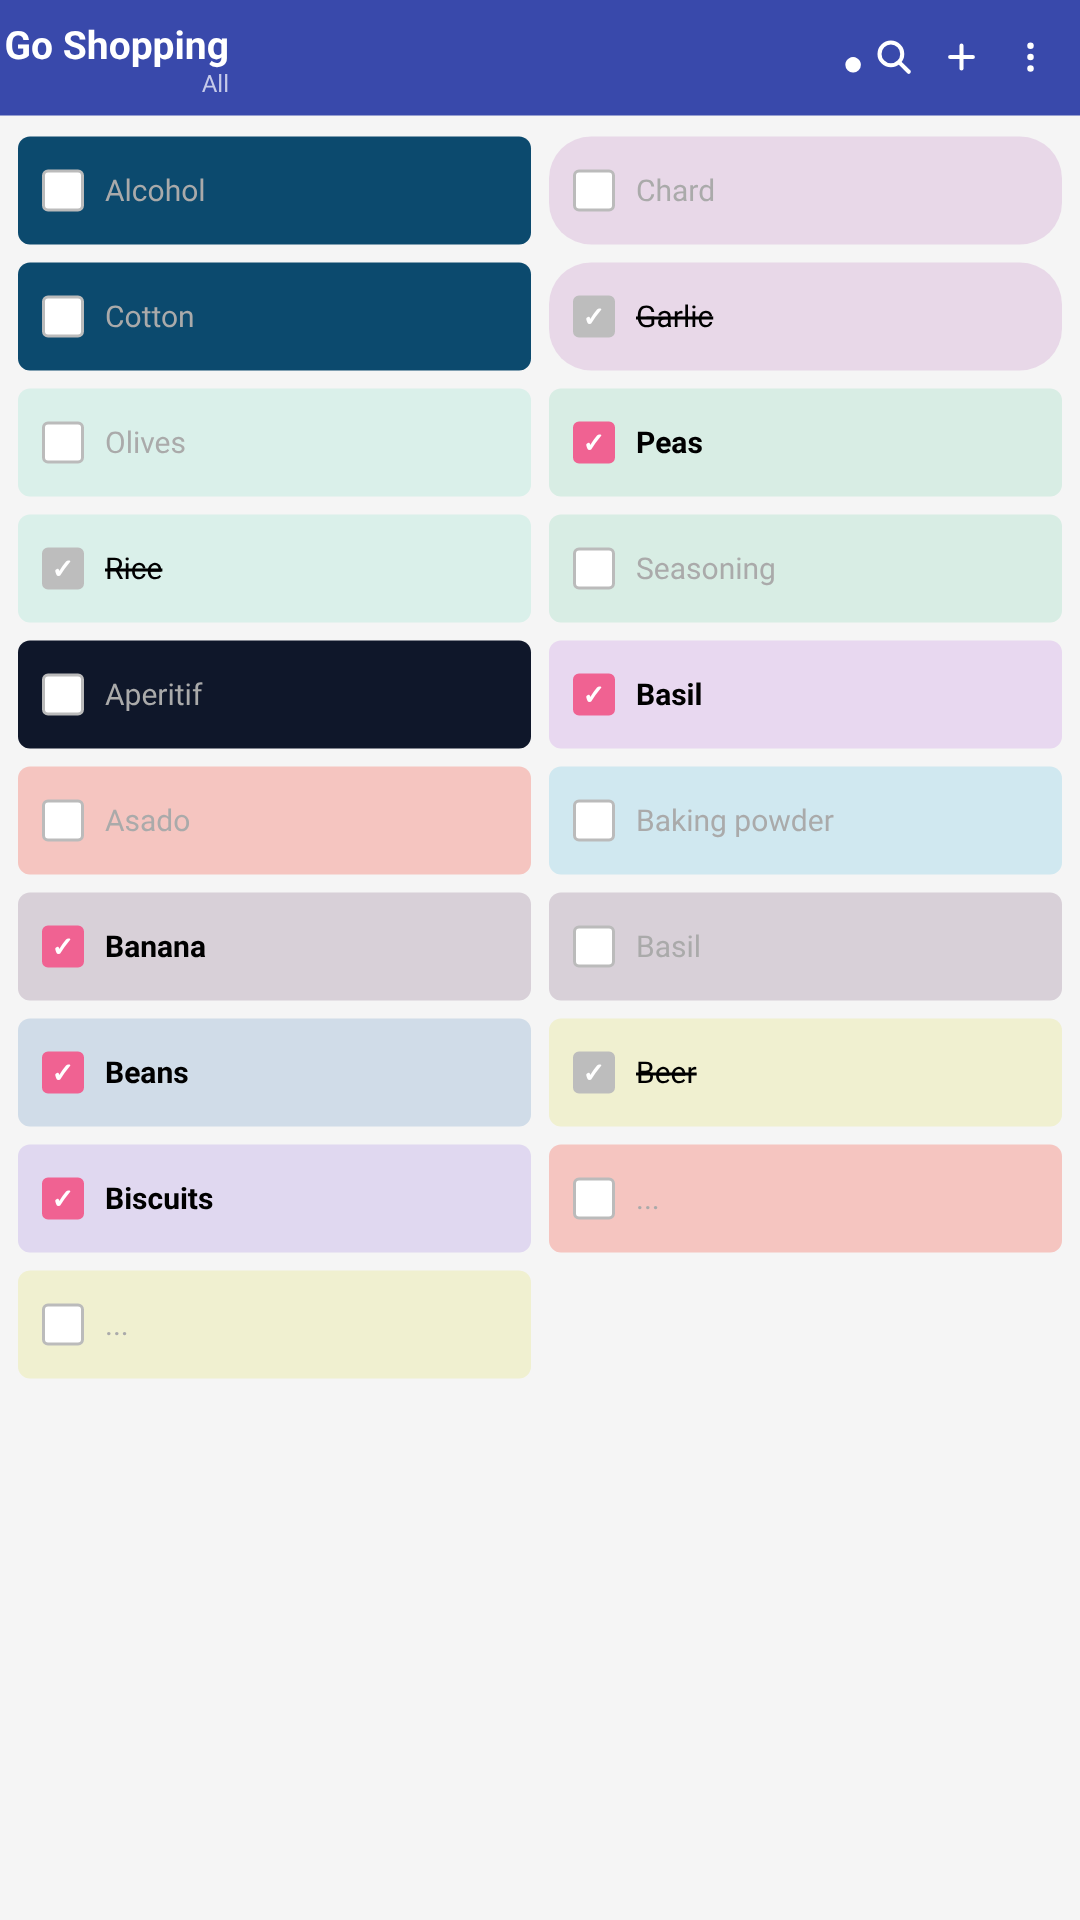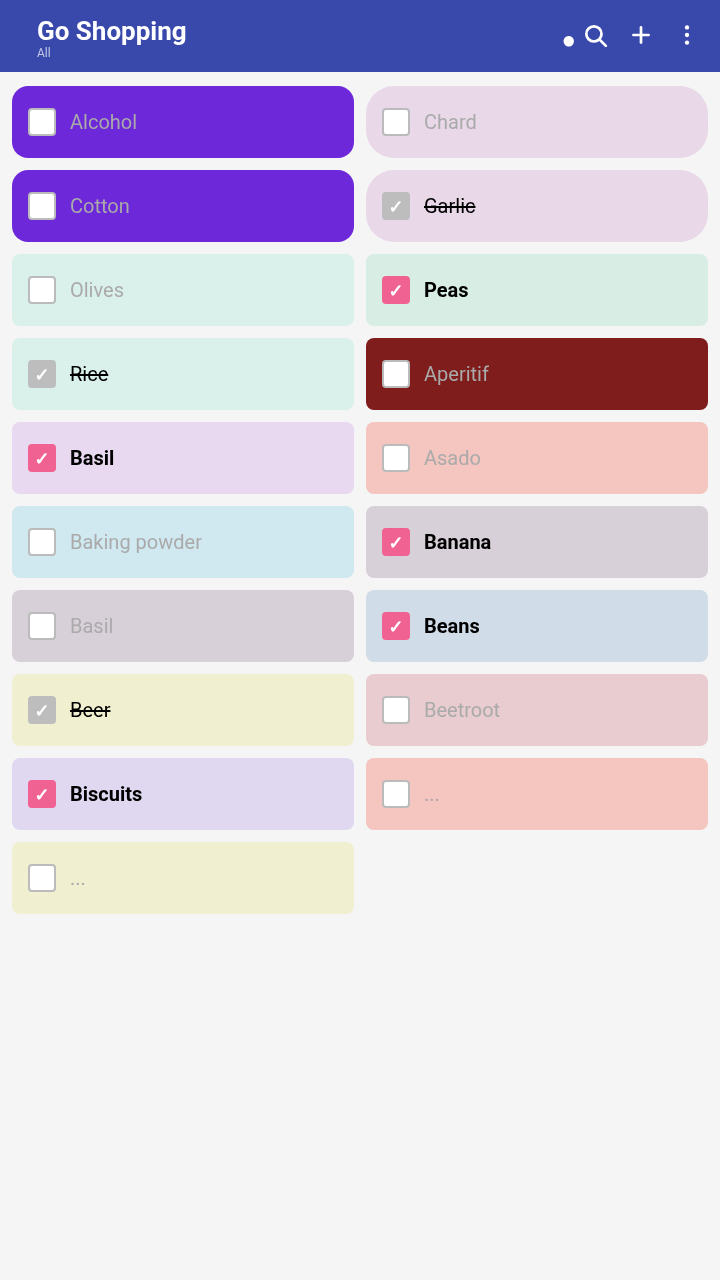--- a/index.html
+++ b/index.html
@@ -5,34 +5,35 @@
   <style>
     * { box-sizing: border-box; margin: 0; padding: 0; }
     body {
       font-family: 'Roboto', Arial, sans-serif;
       background: #f5f5f5;
       width: 720px;
       min-height: 1280px;
     }
     .header {
       background: #3949ab;
-      padding: 16px 20px 12px 37px;
+      padding: 16px 20px 12px 3px;
       display: flex;
       align-items: center;
       justify-content: space-between;
     }
     .header-left { display: flex; flex-direction: column; }
     .header-title {
       color: white;
       font-size: 26px;
       font-weight: bold;
     }
     .header-subtitle {
       color: #c5cae9;
-      font-size: 12px;
+      font-size: 16px;
+      text-align: right;
     }
     .header-icons {
       display: flex;
       gap: 20px;
       align-items: center;
     }
     .header-icon {
       color: white;
       font-size: 24px;
       cursor: pointer;
@@ -82,25 +83,25 @@
       background: #bdbdbd;
       border-color: #bdbdbd;
     }
     .checkmark {
       color: white;
       font-size: 18px;
       font-weight: bold;
     }
 
     
-    .bg-pink-light { background: #6d28d9; border-radius: 16px; }
+    .bg-pink-light { background: #0c4a6e; }
     .bg-mauve { background: #e8d8e8; border-radius: 28px; }
     .bg-mint { background: #daf0ea; }
     .bg-sage { background: #d8ede4; }
-    .bg-yellow-light { background: #7f1d1d; gap: 14px; }
+    .bg-yellow-light { background: #0f172a; gap: 14px; }
     .bg-lavender { background: #e8d8f0; }
     .bg-salmon { background: #f5c5c0; }
     .bg-sky { background: #d0e8f0; text-align: center; }
     .bg-taupe { background: #d8d0d8; }
     .bg-lilac { background: #e0d8f0; }
     .bg-blue-gray { background: #d0dce8; }
     .bg-yellow-pale { background: #f0f0d0; }
     .bg-rose { background: #e8ccd0; }
   </style>
 </head>
@@ -162,20 +163,24 @@
         <span class="checkmark">✓</span>
       </div>
       <span class="item-label checked">Peas</span>
     </div>
     <div class="item bg-mint">
       <div class="checkbox checked-gray">
         <span class="checkmark">✓</span>
       </div>
       <span class="item-label crossed">Rice</span>
     </div>
+    <div class="item bg-sage">
+      <div class="checkbox"></div>
+      <span class="item-label light">Seasoning</span>
+    </div>
     <div class="item bg-yellow-light">
       <div class="checkbox"></div>
       <span class="item-label light">Aperitif</span>
     </div>
     <div class="item bg-lavender">
       <div class="checkbox checked-pink">
         <span class="checkmark">✓</span>
       </div>
       <span class="item-label checked">Basil</span>
     </div>
@@ -202,24 +207,20 @@
         <span class="checkmark">✓</span>
       </div>
       <span class="item-label checked">Beans</span>
     </div>
     <div class="item bg-yellow-pale">
       <div class="checkbox checked-gray">
         <span class="checkmark">✓</span>
       </div>
       <span class="item-label crossed">Beer</span>
     </div>
-    <div class="item bg-rose">
-      <div class="checkbox"></div>
-      <span class="item-label light">Beetroot</span>
-    </div>
     <div class="item bg-lilac">
       <div class="checkbox checked-pink">
         <span class="checkmark">✓</span>
       </div>
       <span class="item-label checked">Biscuits</span>
     </div>
     <div class="item bg-salmon">
       <div class="checkbox"></div>
       <span class="item-label light">...</span>
     </div>

